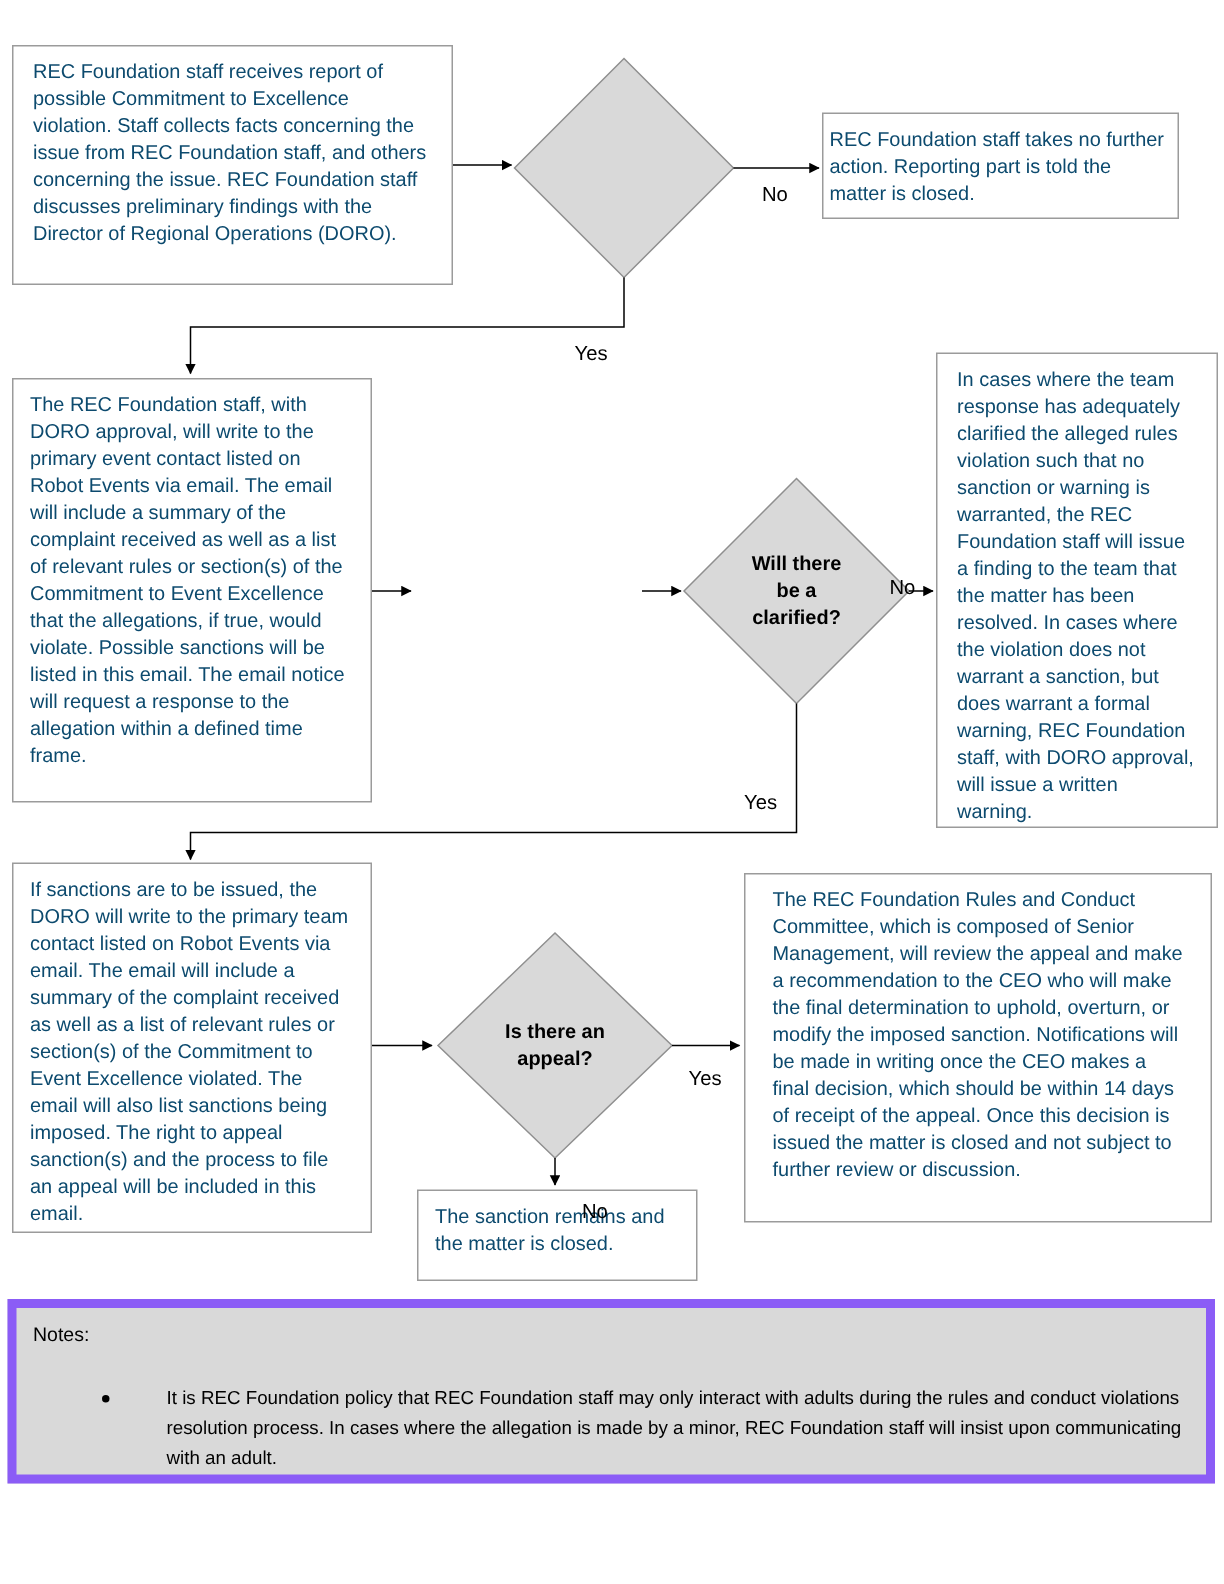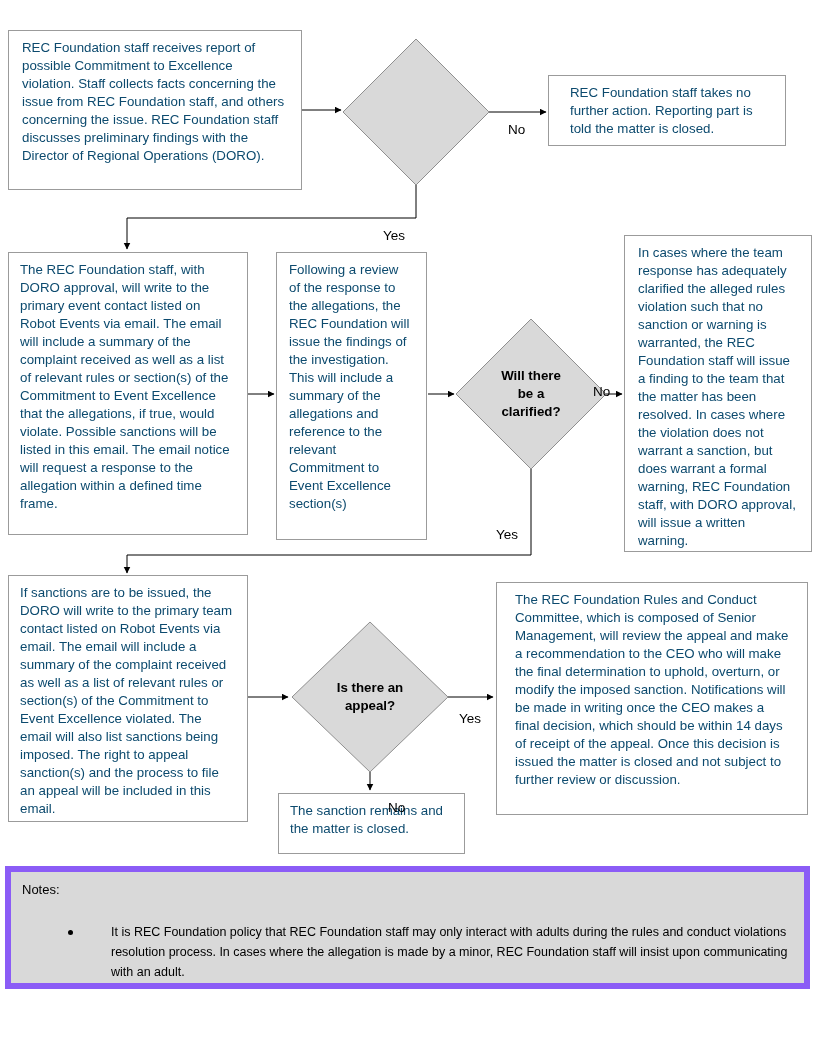--- a/index.html
+++ b/index.html
@@ -51,25 +51,24 @@
     <line x1="428" y1="394" x2="454" y2="394" stroke="#000" stroke-width="1" marker-end="url(#arrow)"></line>
     <line x1="606" y1="394" x2="622" y2="394" stroke="#000" stroke-width="1" marker-end="url(#arrow)"></line>
     <polyline points="531,469 531,555 127,555 127,573" fill="none" stroke="#000" stroke-width="1" marker-end="url(#arrow)"></polyline>
     <line x1="248" y1="697" x2="288" y2="697" stroke="#000" stroke-width="1" marker-end="url(#arrow)"></line>
     <line x1="448" y1="697" x2="493" y2="697" stroke="#000" stroke-width="1" marker-end="url(#arrow)"></line>
     <line x1="370" y1="772" x2="370" y2="790" stroke="#000" stroke-width="1" marker-end="url(#arrow)"></line>
   </svg>
 
   <div class="pbox" style="left:8px; top:30px; width:294px; height:160px;">REC Foundation staff receives report of possible Commitment to Excellence violation. Staff collects facts concerning the issue from REC Foundation staff, and others concerning the issue. REC Foundation staff discusses preliminary findings with the Director of Regional Operations (DORO).</div>
 
-  <div class="pbox" style="left:548px; top:75px; width:238px; height:71px; padding:8px 21px;">REC Foundation staff takes no further action. Reporting part is told the matter is closed.</div>
+  <div class="pbox" style="left:548px; top:75px; width:238px; height:71px; padding:8px 4px;">REC Foundation staff takes no further action. Reporting part is told the matter is closed.</div>
 
   <div class="pbox" style="left:8px; top:252px; width:240px; height:283px; padding:8px 11px;">The REC Foundation staff, with DORO approval, will write to the primary event contact listed on Robot Events via email. The email will include a summary of the complaint received as well as a list of relevant rules or section(s) of the Commitment to Event Excellence that the allegations, if true, would violate. Possible sanctions will be listed in this email. The email notice will request a response to the allegation within a defined time frame.</div>
 
-  <div class="pbox" style="left:276px; top:252px; width:151px; height:288px; padding:8px 14px 8px 12px;">Following a review of the response to the allegations, the REC Foundation will issue the findings of the investigation. This will include a summary of the allegations and reference to the relevant Commitment to Event Excellence section(s)</div>
 
   <div class="pbox" style="left:624px; top:235px; width:188px; height:317px;">In cases where the team response has adequately clarified the alleged rules violation such that no sanction or warning is warranted, the REC Foundation staff will issue a finding to the team that the matter has been resolved. In cases where the violation does not warrant a sanction, but does warrant a formal warning, REC Foundation staff, with DORO approval, will issue a written warning.</div>
 
   <div class="pbox" style="left:8px; top:575px; width:240px; height:247px; padding:8px 11px;">If sanctions are to be issued, the DORO will write to the primary team contact listed on Robot Events via email. The email will include a summary of the complaint received as well as a list of relevant rules or section(s) of the Commitment to Event Excellence violated. The email will also list sanctions being imposed. The right to appeal sanction(s) and the process to file an appeal will be included in this email.</div>
 
   <div class="pbox" style="left:496px; top:582px; width:312px; height:233px; padding:8px 18px;">The REC Foundation Rules and Conduct Committee, which is composed of Senior Management, will review the appeal and make a recommendation to the CEO who will make the final determination to uphold, overturn, or modify the imposed sanction. Notifications will be made in writing once the CEO makes a final decision, which should be within 14 days of receipt of the appeal. Once this decision is issued the matter is closed and not subject to further review or discussion.</div>
 
   <div class="pbox" style="left:278px; top:793px; width:187px; height:61px; padding:8px 11px;">The sanction remains and the matter is closed.</div>
 
   <div class="dtext" style="left:471px; top:367px; width:120px;">

